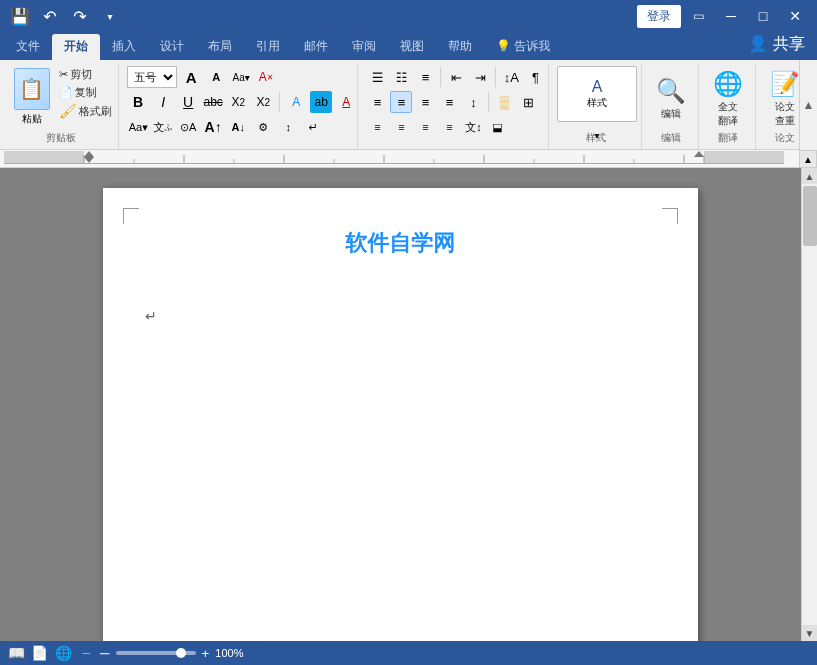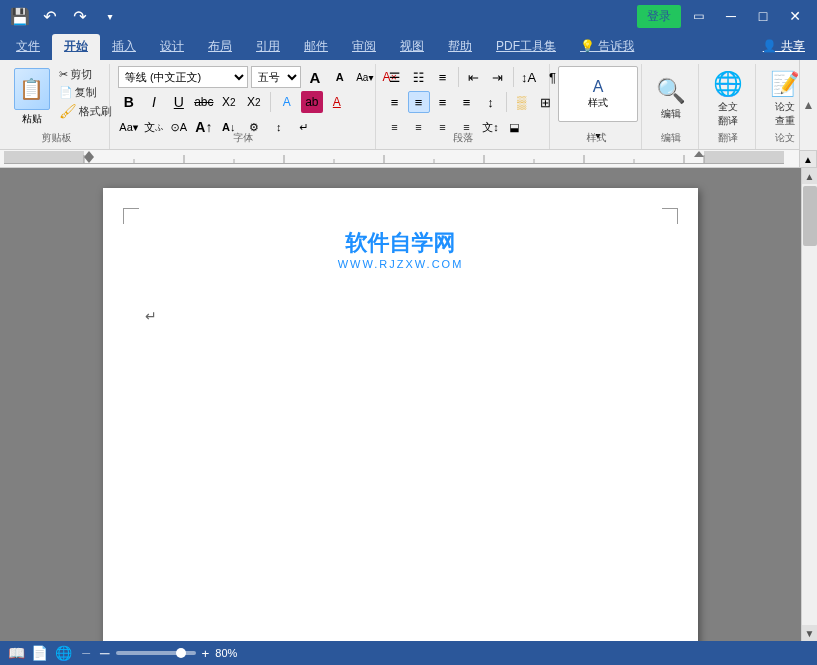--- a/index.html
+++ b/index.html
@@ -31,21 +31,21 @@
     .save-btn {
       width: 24px; height: 24px;
       background: transparent;
       border: none;
       color: white;
       font-size: 16px;
       cursor: pointer;
       display: flex; align-items: center; justify-content: center;
     }
     .login-btn {
-      background: #22c55e;
+      background: #ffffff;
       color: #2b579a;
       border: none;
       padding: 3px 10px;
       font-size: 12px;
       border-radius: 2px;
       cursor: pointer;
       font-family: 'Microsoft YaHei', sans-serif;
     }
 
     
@@ -58,21 +58,20 @@
     }
     .ribbon-tab {
       padding: 4px 12px 5px;
       font-size: 12px;
       color: #c8d8f0;
       cursor: pointer;
       border-radius: 3px 3px 0 0;
       background: transparent;
       border: none;
       font-family: 'Microsoft YaHei', sans-serif;
-      text-decoration: underline;
     }
     .ribbon-tab.active { background: #f0f0f0; color: #2b579a; font-weight: bold; }
 
     
     #ribbon {
       background: #f0f0f0;
       border-bottom: 1px solid #d0d0d0;
       display: flex;
       align-items: stretch;
       height: 90px;
@@ -364,24 +363,23 @@
   <button class="ribbon-tab">文件</button>
   <button class="ribbon-tab active">开始</button>
   <button class="ribbon-tab">插入</button>
   <button class="ribbon-tab">设计</button>
   <button class="ribbon-tab">布局</button>
   <button class="ribbon-tab">引用</button>
   <button class="ribbon-tab">邮件</button>
   <button class="ribbon-tab">审阅</button>
   <button class="ribbon-tab">视图</button>
   <button class="ribbon-tab">帮助</button>
-  <button class="ribbon-tab">PDF工具集</button>
   <button class="ribbon-tab">💡 告诉我</button>
   <div style="flex:1;"></div>
-  <button class="ribbon-tab" style="color:white;font-size:12px;">👤 共享</button>
+  <button class="ribbon-tab" style="color:white;font-size:16px;">👤 共享</button>
 </div>
 
 <div id="ribbon">
 
   <div class="ribbon-group clipboard-group">
     <div class="ribbon-group-content">
       <button class="paste-btn">
         <div class="paste-icon">📋</div>
         <span style="font-size:10px;margin-top:2px;">粘贴</span>
       </button>
@@ -400,23 +398,20 @@
         </button>
       </div>
     </div>
     <div class="ribbon-group-label">剪贴板</div>
   </div>
 
   <div class="ribbon-group font-group">
     <div class="ribbon-group-content" style="flex-direction:column; gap:1px;">
 
       <div class="font-row">
-        <select class="font-select">
-          <option>等线 (中文正文)</option>
-        </select>
         <select class="size-select">
           <option>五号</option>
           <option>初号</option>
           <option>小初</option>
           <option>一号</option>
           <option>小一</option>
           <option>二号</option>
           <option>小二</option>
           <option>三号</option>
           <option>小三</option>
@@ -433,36 +428,35 @@
 
       <div class="font-row">
         <button class="icon-btn" style="font-weight:bold;font-size:14px;">B</button>
         <button class="icon-btn" style="font-style:italic;font-size:14px;">I</button>
         <button class="icon-btn" style="text-decoration:underline;font-size:14px;">U</button>
         <button class="icon-btn" style="text-decoration:line-through;font-size:12px;">abc</button>
         <button class="icon-btn" style="font-size:12px;">X<sub>2</sub></button>
         <button class="icon-btn" style="font-size:12px;">X<sup>2</sup></button>
         <div class="divider" style="height:20px;"></div>
         <button class="icon-btn" style="font-size:12px;color:#1e90ff;">A</button>
-        <button class="icon-btn" style="font-size:12px;background:#be185d;padding:4px 3px;">ab</button>
+        <button class="icon-btn" style="font-size:12px;background:#0ea5e9;padding:4px 3px;">ab</button>
         <button class="icon-btn" style="font-size:12px;color:#cc0000;text-decoration:underline solid #cc0000;">A</button>
       </div>
 
       <div class="font-row">
         <button class="icon-btn" style="font-size:11px;">Aa▾</button>
         <button class="icon-btn" style="font-size:11px;">文<span style="font-size:8px;">ふ</span></button>
         <button class="icon-btn" style="font-size:11px;">⊙A</button>
         <button class="icon-btn" style="font-size:14px;font-weight:bold;">A↑</button>
         <button class="icon-btn" style="font-size:11px;font-weight:bold;">A↓</button>
         <button class="icon-btn" style="font-size:11px;">⚙</button>
         <button class="icon-btn" style="font-size:11px;">↕</button>
         <button class="icon-btn" style="font-size:11px;">↵</button>
       </div>
     </div>
-    <div class="ribbon-group-label">字体</div>
   </div>
 
   <div class="ribbon-group para-group">
     <div class="ribbon-group-content" style="flex-direction:column; gap:1px;">
       <div class="para-row">
         <button class="icon-btn" style="font-size:13px;">☰</button>
         <button class="icon-btn" style="font-size:13px;">☷</button>
         <button class="icon-btn" style="font-size:13px;">≡</button>
         <div class="divider" style="height:20px;"></div>
         <button class="icon-btn" style="font-size:13px;">⇤</button>
@@ -483,21 +477,20 @@
       </div>
       <div class="para-row">
         <button class="icon-btn" style="font-size:11px;">≡</button>
         <button class="icon-btn" style="font-size:11px;">≡</button>
         <button class="icon-btn" style="font-size:11px;">≡</button>
         <button class="icon-btn" style="font-size:11px;">≡</button>
         <button class="icon-btn" style="font-size:11px;">文↕</button>
         <button class="icon-btn" style="font-size:11px;">⬓</button>
       </div>
     </div>
-    <div class="ribbon-group-label">段落</div>
   </div>
 
   <div class="ribbon-group styles-group">
     <div class="ribbon-group-content" style="align-items:center;justify-content:center;">
       <div style="display:flex;flex-direction:column;align-items:center;gap:2px;">
         <button class="style-btn">
           <span style="font-size:16px;color:#2b579a;">A</span>
           <span style="font-size:10px;">样式</span>
         </button>
         <button class="icon-btn" style="font-size:10px;">▾</button>
@@ -572,21 +565,20 @@
   <div id="ruler-toggle">▲</div>
 </div>
 
 <div id="doc-container">
   <div id="doc-scroll">
     <div id="doc-page">
       <div class="page-corner-tl"></div>
       <div class="page-corner-tr"></div>
       <div class="page-watermark">
         <div class="watermark-main">软件自学网</div>
-        <div class="watermark-sub">WWW.RJZXW.COM</div>
       </div>
       <div class="cursor-line">↵</div>
     </div>
   </div>
 
   <div id="v-scrollbar">
     <button class="scroll-arrow">▲</button>
     <div class="scroll-track">
       <div class="scroll-thumb"></div>
     </div>
@@ -598,15 +590,15 @@
   <div id="status-right">
     <button style="background:none;border:none;color:white;cursor:pointer;font-size:14px;">📖</button>
     <button style="background:none;border:none;color:white;cursor:pointer;font-size:14px;">📄</button>
     <button style="background:none;border:none;color:white;cursor:pointer;font-size:14px;">🌐</button>
     <span style="color:rgba(255,255,255,0.6);margin:0 4px;">─</span>
     <button style="background:none;border:none;color:white;cursor:pointer;">─</button>
     <div class="zoom-slider">
       <div class="zoom-thumb"></div>
     </div>
     <button style="background:none;border:none;color:white;cursor:pointer;">+</button>
-    <span>80%</span>
+    <span>100%</span>
   </div>
 </div>
 
 </body></html>

